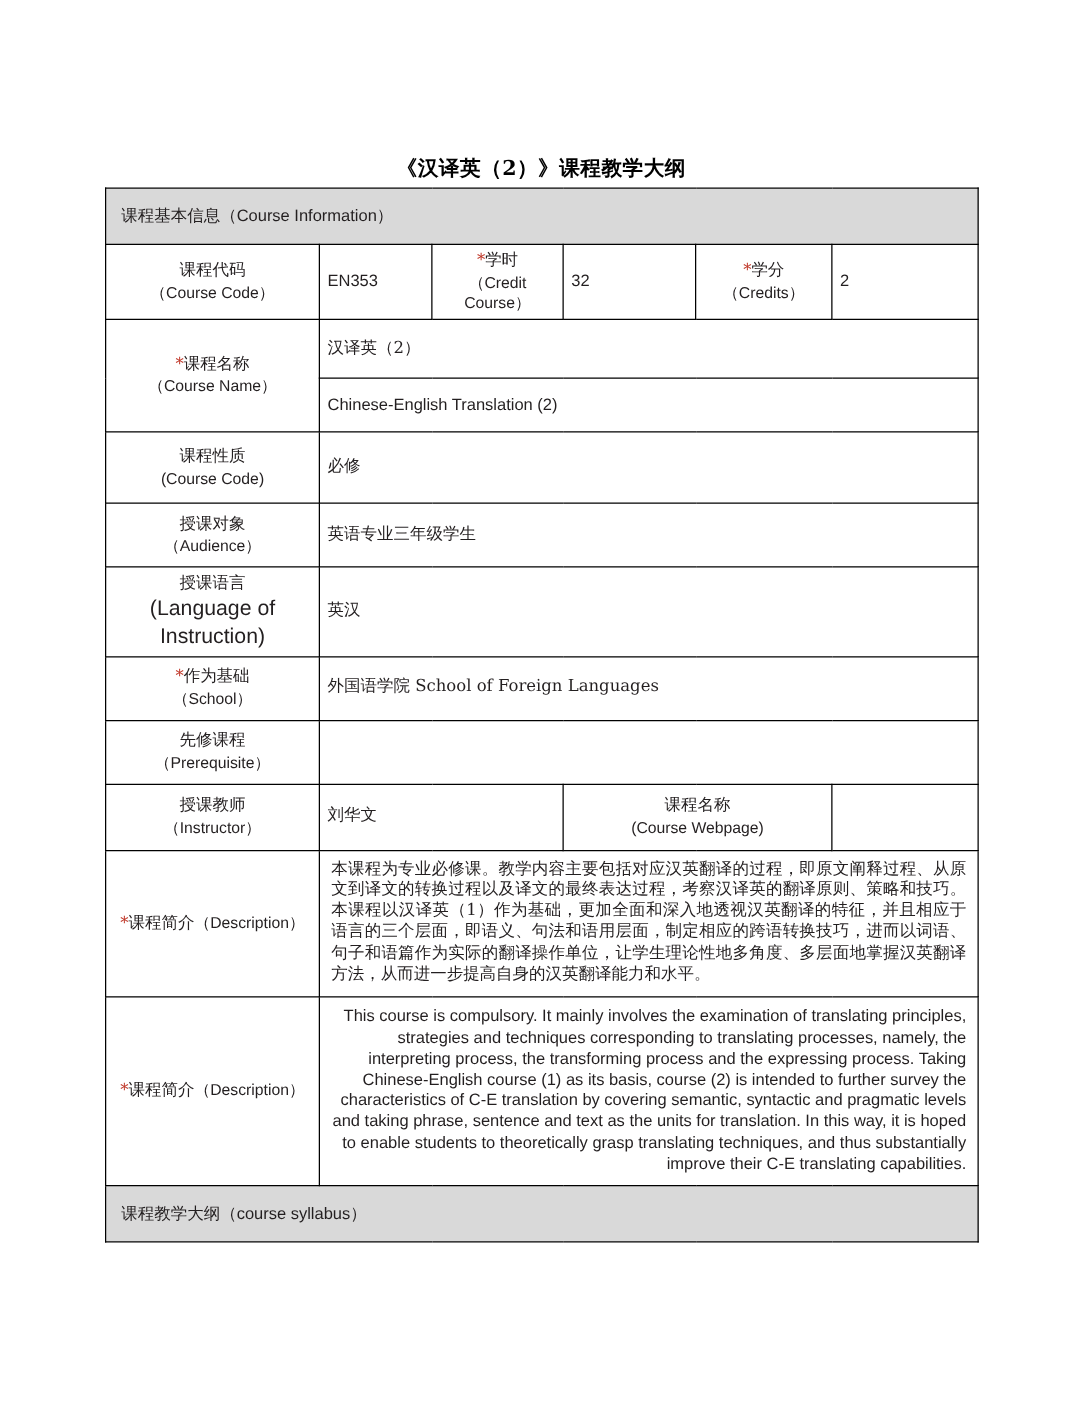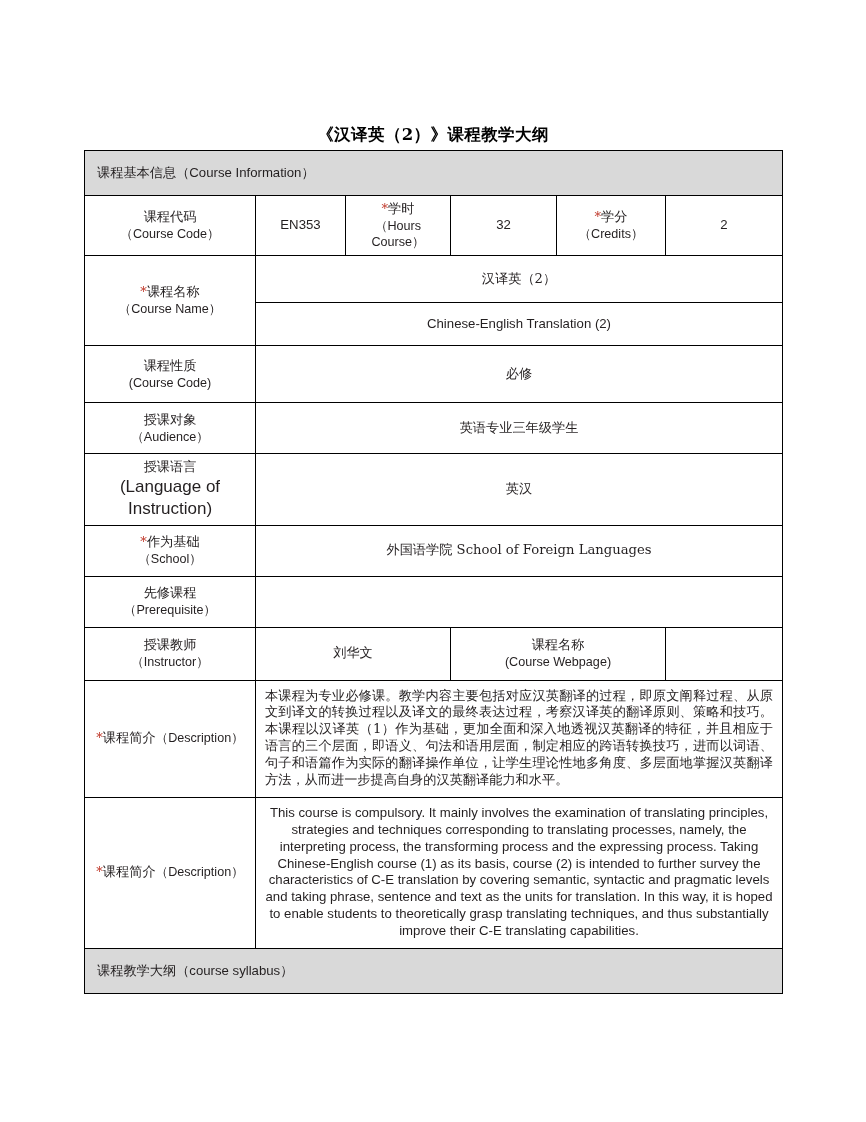--- a/index.html
+++ b/index.html
@@ -58,26 +58,26 @@
     font-size: 13.6px;
     color: #3a3a3a;
     vertical-align: middle;
   }
   .lbl {
     text-align: center;
     padding: 5px 4px !important;
     line-height: 1.34;
   }
   .val {
-    text-align: center;
+    text-align: left;
     padding: 6px 6px !important;
     margin-top: 40px;
   }
   .val-left {
-    text-align: center;
+    text-align: right;
     padding: 7px 9px 8px 9px !important;
     line-height: 1.47;
     font-size: 12.4px;
   }
   .cn-body {
     font-family: "DejaVu Serif", "Liberation Serif", serif;
     font-size: 12.6px;
     line-height: 1.52;
     text-align: justify;
     text-justify: inter-ideograph;
@@ -123,21 +123,21 @@
       </tr>
 
       <tr>
         <td class="lbl serif">
           <div>课程代码</div>
           <div class="sans">（Course Code）</div>
         </td>
         <td class="val sans">EN353</td>
         <td class="lbl serif">
           <div class="nowrapline"><span class="star">*</span><span>学时</span></div>
-          <div class="sans">（Hours</div>
+          <div class="sans">（Credit</div>
           <div class="sans">Course）</div>
         </td>
         <td class="val sans">32</td>
         <td class="lbl serif">
           <div class="nowrapline"><span class="star">*</span><span>学分</span></div>
           <div class="sans">（Credits）</div>
         </td>
         <td class="val sans">2</td>
       </tr>
 

